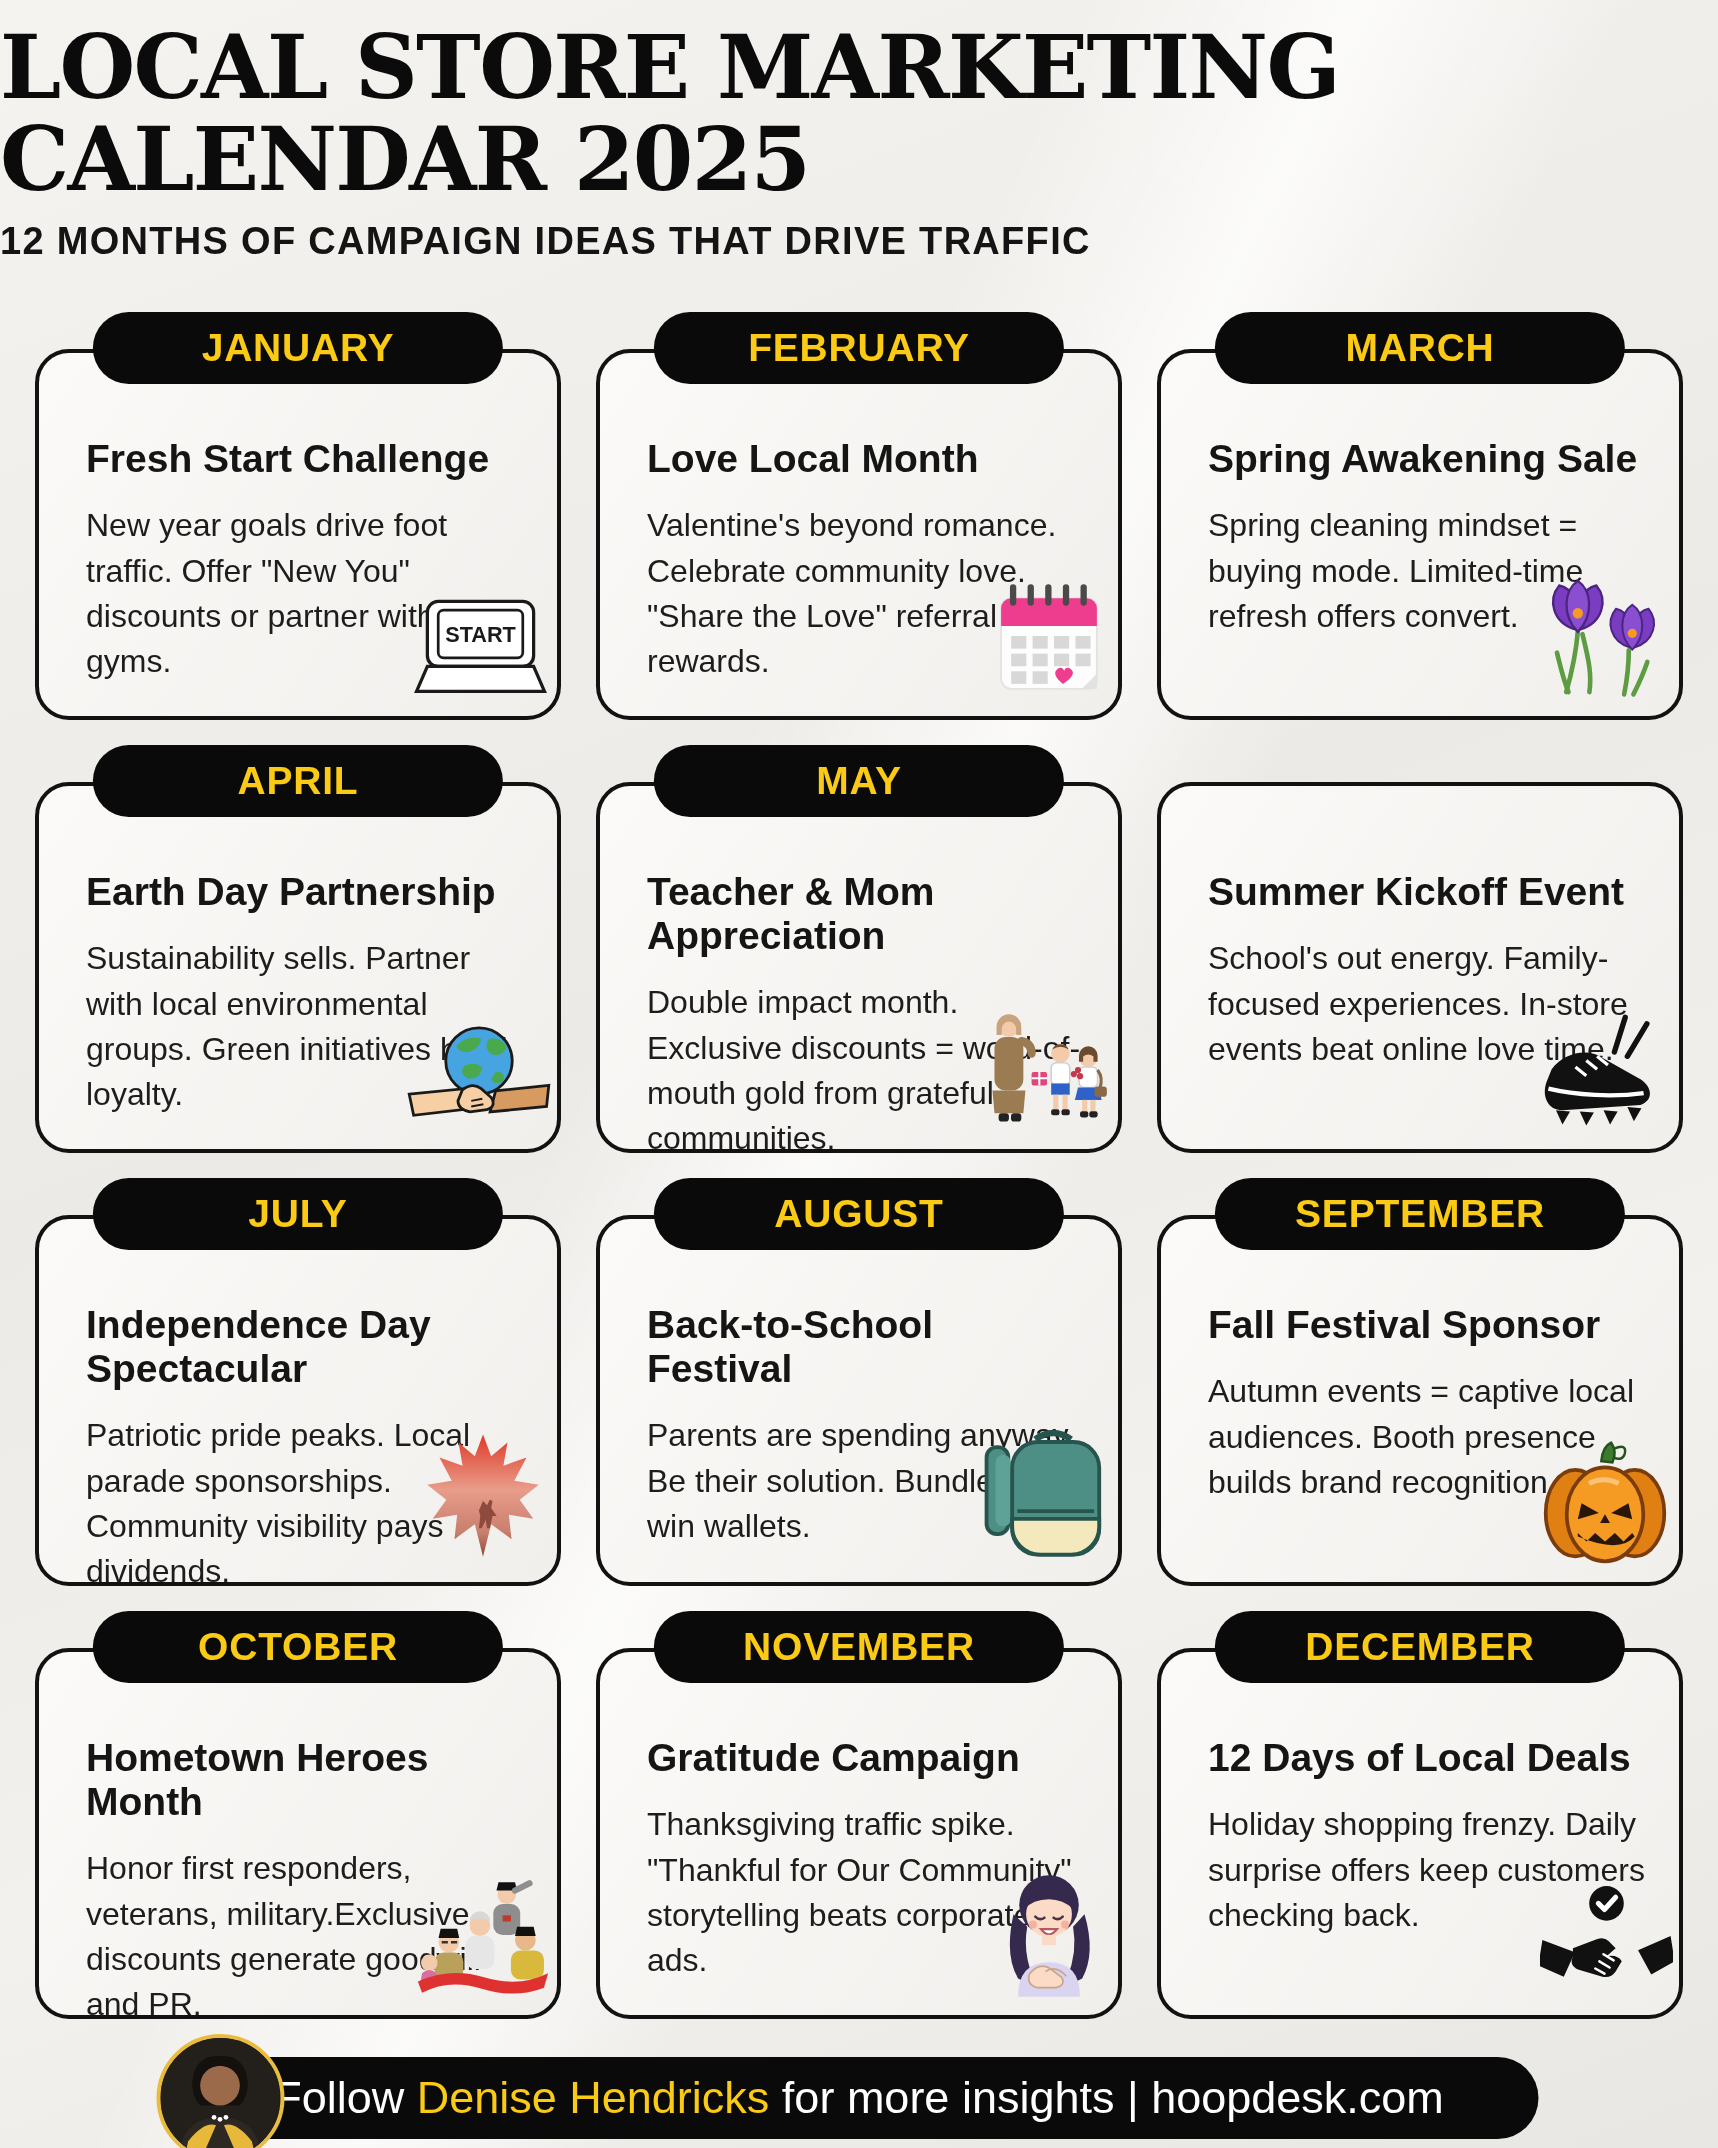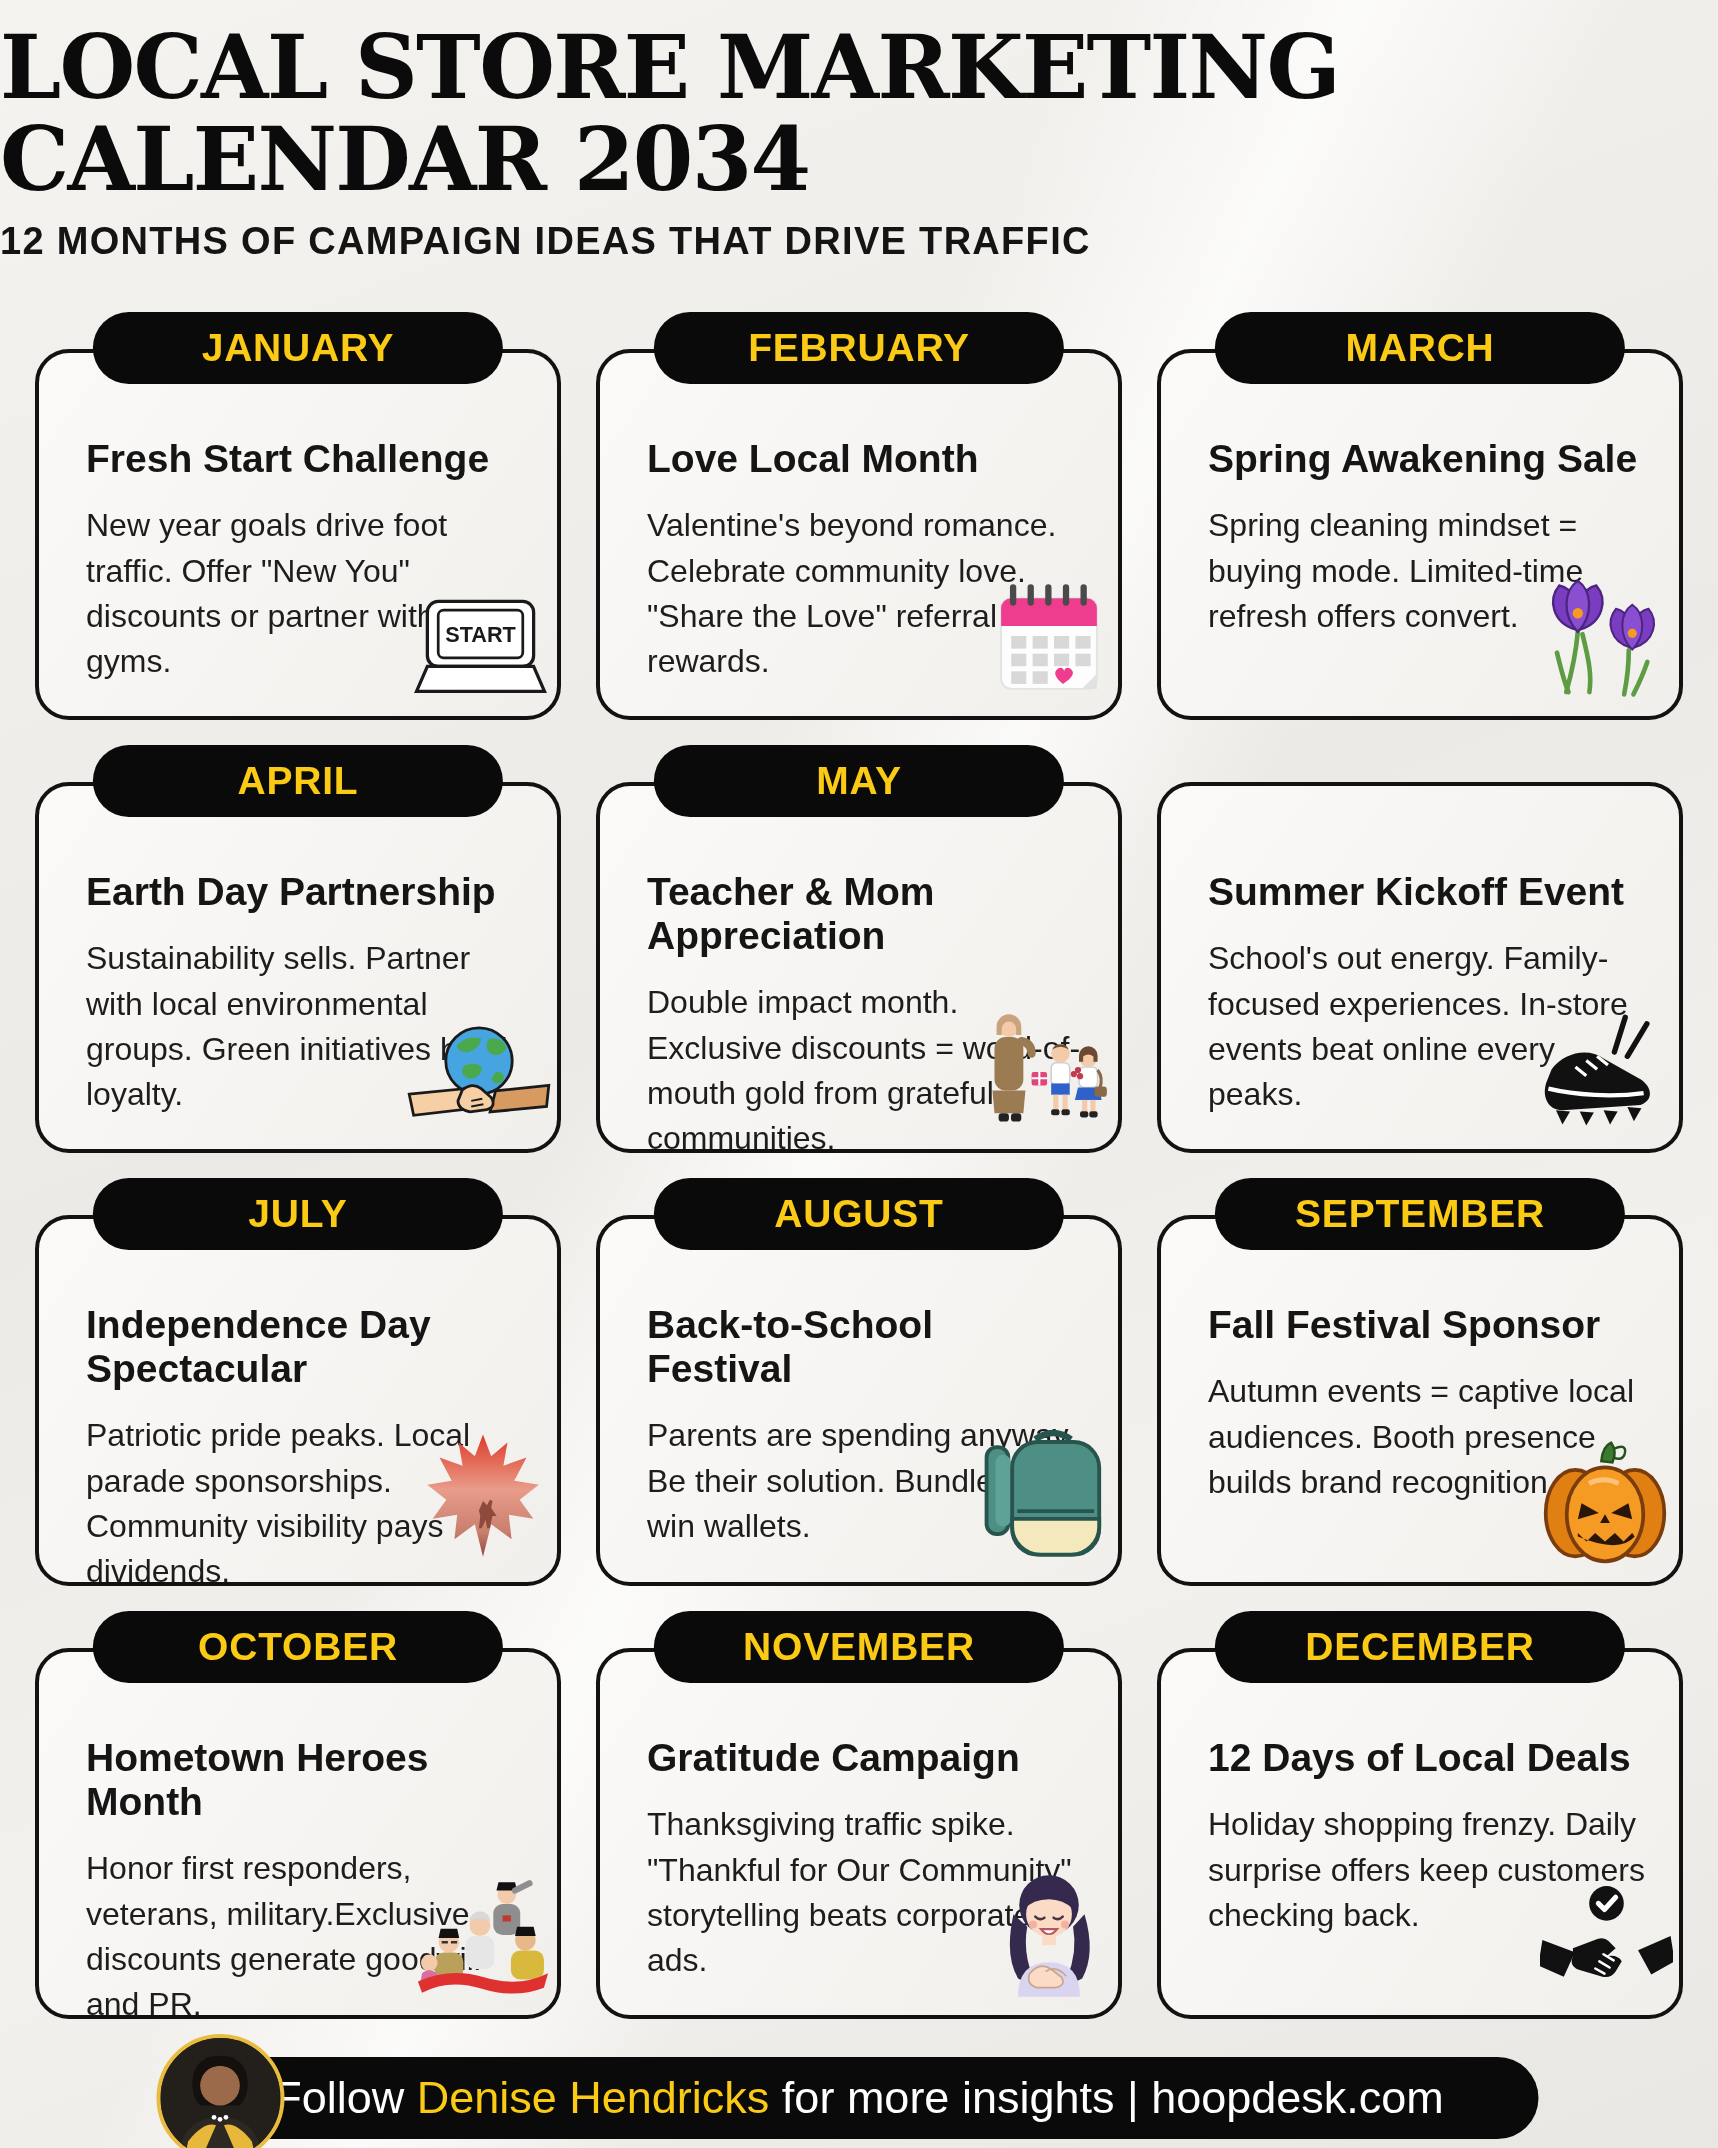--- a/index.html
+++ b/index.html
@@ -95,21 +95,21 @@
   }
 </style>
 </head>
 <body>
 
 <div class="page">
 
   <div class="header">
     <div class="main-title">
       <div>LOCAL STORE MARKETING</div>
-      <div>CALENDAR 2034</div>
+      <div>CALENDAR 2025</div>
     </div>
     <div class="subtitle">12 MONTHS OF CAMPAIGN IDEAS THAT DRIVE TRAFFIC</div>
   </div>
 
   <div class="grid">
 
     <div class="cell">
       <div class="pill">
           <span>JANUARY</span>
         </div>
@@ -273,21 +273,21 @@
             <path d="M116,60 q6,8 2,18" stroke="#8A6A46" stroke-width="3" fill="none"></path>
             <rect x="113" y="76" width="12" height="10" rx="3" fill="#8A6A46"></rect>
           </svg>
         </div>
       </div>
     </div>
 
     <div class="cell">
       <div class="card">
         <div class="card-title">Summer Kickoff Event</div>
-        <div class="card-body">School's out energy. Family-focused experiences. In-store events beat online every peaks.</div>
+        <div class="card-body">School's out energy. Family-focused experiences. In-store events beat online love time.</div>
         <div class="icon">
           <svg width="141" height="119" viewBox="0 0 130 110">
             <g stroke="#111" stroke-width="5" stroke-linecap="round" fill="none">
               <path d="M86,4 L76,36"></path>
                 <path d="M106,10 L88,40"></path>
             </g>
             <path d="M18,52 C30,36 52,32 66,42 L98,60 C110,66 114,80 100,85 L28,90 C14,90 8,76 14,62 Z" fill="#111"></path>
             <path d="M15,70 C40,76 75,78 103,74" stroke="#fff" stroke-width="4" fill="none"></path>
             <g stroke="#fff" stroke-width="3" fill="none">
               <path d="M40,50 l10,8"></path>

